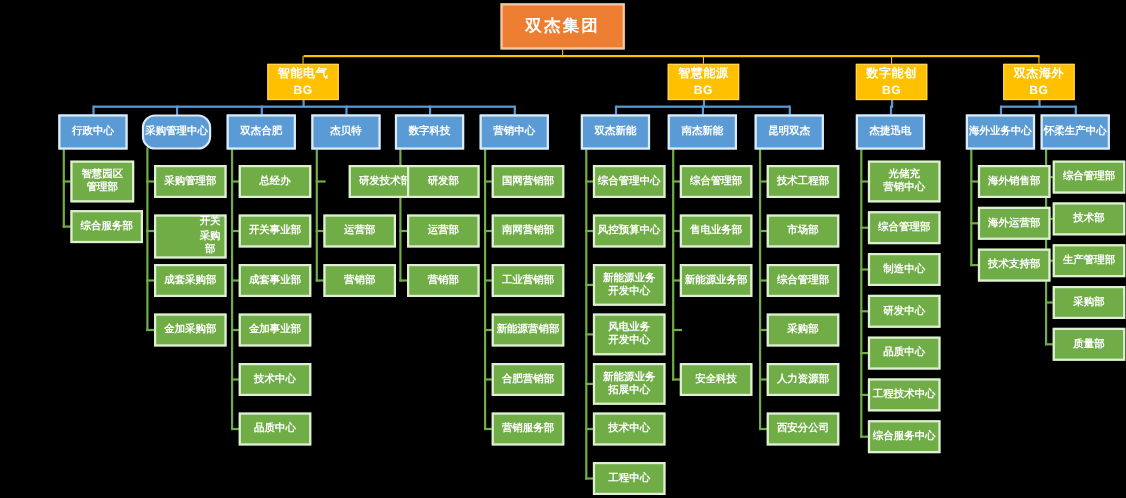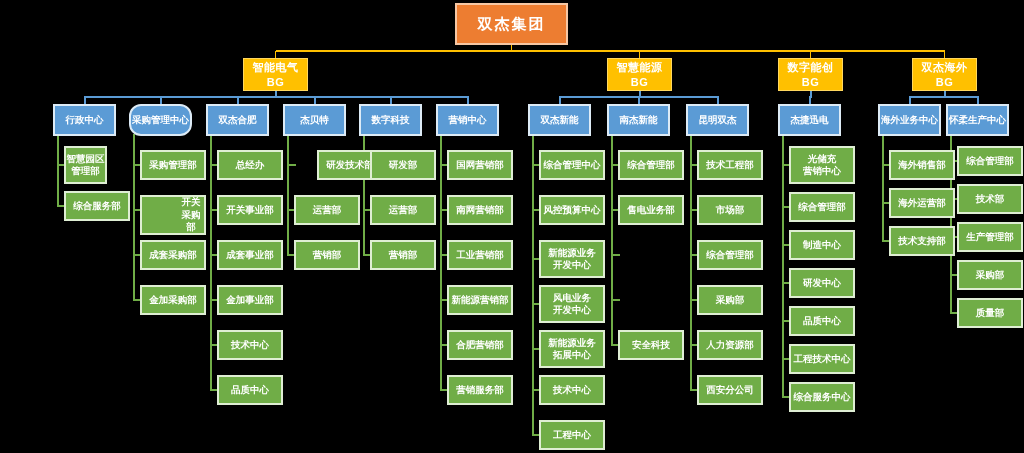--- a/index.html
+++ b/index.html
@@ -49,21 +49,21 @@
     <div class="line line-blue" style="left: 274.5px; top: 89px; width: 2px; height: 9px;"></div>
     <div class="line line-blue" style="left: 84.5px; top: 96px; width: 383px; height: 2px;"></div>
     <div class="line line-blue" style="left: 83.5px; top: 96px; width: 2px; height: 10px;"></div>
     <div class="line line-blue" style="left: 159.5px; top: 96px; width: 2px; height: 10px;"></div>
     <div class="line line-blue" style="left: 236.5px; top: 96px; width: 2px; height: 10px;"></div>
     <div class="line line-blue" style="left: 313.5px; top: 96px; width: 2px; height: 10px;"></div>
     <div class="line line-blue" style="left: 389.5px; top: 96px; width: 2px; height: 10px;"></div>
     <div class="line line-blue" style="left: 466.5px; top: 96px; width: 2px; height: 10px;"></div>
     <div class="box box-unit" style="left: 53px; top: 104px; width: 63px; height: 32px;">行政中心</div>
     <div class="line line-green" style="left: 57px; top: 164px; width: 9px; height: 2px;"></div>
-    <div class="box box-dept" style="left: 64px; top: 146px; width: 43px; height: 38px;">智慧园区
+    <div class="box box-dept" style="left: 64px; top: 146px; width: 58px; height: 38px;">智慧园区
 管理部</div>
     <div class="line line-green" style="left: 57px; top: 205px; width: 9px; height: 2px;"></div>
     <div class="box box-dept" style="left: 64px; top: 191px; width: 66px; height: 30px;">综合服务部</div>
     <div class="line line-green" style="left: 57px; top: 134px; width: 2px; height: 73px;"></div>
     <div class="box box-unit" style="left: 129px; top: 104px; width: 63px; height: 32px; border-radius: 12px;">采购管理中心</div>
     <div class="line line-green" style="left: 133px; top: 164px; width: 9px; height: 2px;"></div>
     <div class="box box-dept" style="left: 140px; top: 150px; width: 66px; height: 30px;">采购管理部</div>
     <div class="line line-green" style="left: 133px; top: 209px; width: 9px; height: 2px;"></div>
     <div class="box box-dept" style="left: 140px; top: 195px; width: 66px; height: 40px; padding-left: 36px;">开关采购部</div>
     <div class="line line-green" style="left: 133px; top: 254px; width: 9px; height: 2px;"></div>
@@ -139,20 +139,21 @@
     <div class="box box-dept" style="left: 539px; top: 375px; width: 66px; height: 30px;">技术中心</div>
     <div class="line line-green" style="left: 532px; top: 434px; width: 9px; height: 2px;"></div>
     <div class="box box-dept" style="left: 539px; top: 420px; width: 66px; height: 30px;">工程中心</div>
     <div class="line line-green" style="left: 532px; top: 134px; width: 2px; height: 302px;"></div>
     <div class="box box-unit" style="left: 607px; top: 104px; width: 63px; height: 32px;">南杰新能</div>
     <div class="line line-green" style="left: 611px; top: 164px; width: 9px; height: 2px;"></div>
     <div class="box box-dept" style="left: 618px; top: 150px; width: 66px; height: 30px;">综合管理部</div>
     <div class="line line-green" style="left: 611px; top: 209px; width: 9px; height: 2px;"></div>
     <div class="box box-dept" style="left: 618px; top: 195px; width: 66px; height: 30px;">售电业务部</div>
     <div class="line line-green" style="left: 611px; top: 254px; width: 9px; height: 2px;"></div>
+    <div class="box box-dept" style="left: 618px; top: 240px; width: 66px; height: 30px;">新能源业务部</div>
     <div class="line line-green" style="left: 611px; top: 299px; width: 9px; height: 2px;"></div>
     <div class="line line-green" style="left: 611px; top: 344px; width: 9px; height: 2px;"></div>
     <div class="box box-dept" style="left: 618px; top: 330px; width: 66px; height: 30px;">安全科技</div>
     <div class="line line-green" style="left: 611px; top: 134px; width: 2px; height: 212px;"></div>
     <div class="box box-unit" style="left: 686px; top: 104px; width: 63px; height: 32px;">昆明双杰</div>
     <div class="line line-green" style="left: 690px; top: 164px; width: 9px; height: 2px;"></div>
     <div class="box box-dept" style="left: 697px; top: 150px; width: 66px; height: 30px;">技术工程部</div>
     <div class="line line-green" style="left: 690px; top: 209px; width: 9px; height: 2px;"></div>
     <div class="box box-dept" style="left: 697px; top: 195px; width: 66px; height: 30px;">市场部</div>
     <div class="line line-green" style="left: 690px; top: 254px; width: 9px; height: 2px;"></div>

